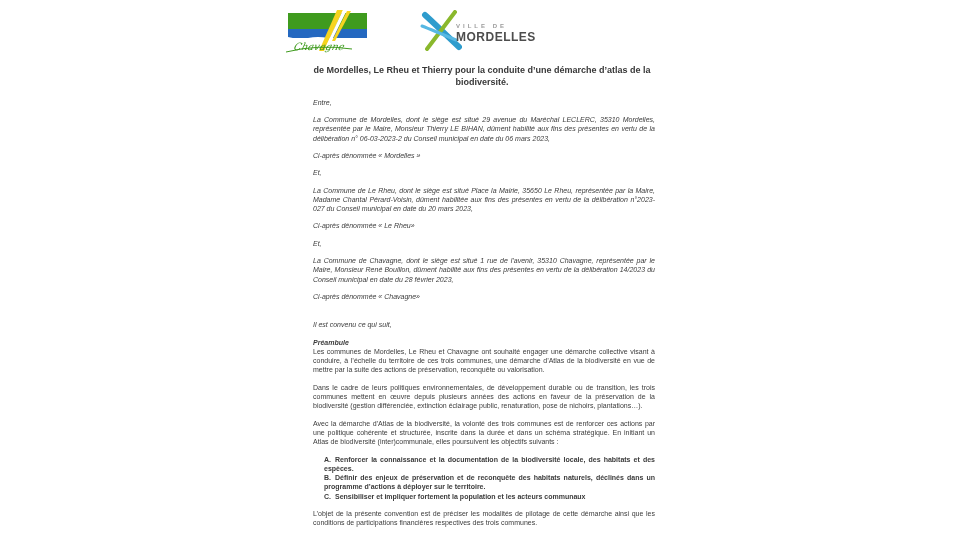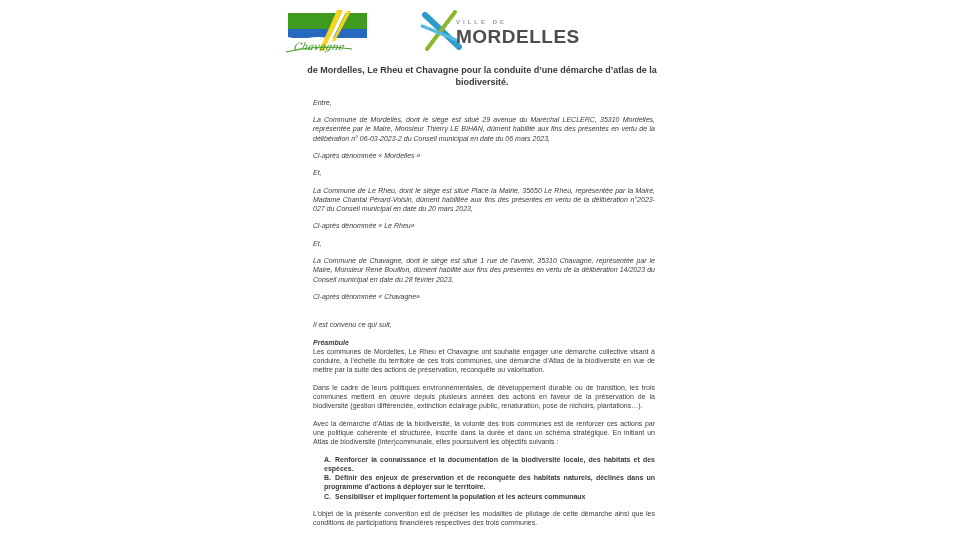--- a/index.html
+++ b/index.html
@@ -7,21 +7,21 @@
   body { font-family:"Liberation Sans", sans-serif; color:#3b3b3b; }
   .page { position:relative; width:960px; height:539px; background:#fff; overflow:hidden; }
   .doc  { position:absolute; left:284px; top:8px; width:396px; }
 
   
   .logos { position:relative; height:50px; width:100%; }
   .logo-chavagne { position:absolute; left:0; top:2px; }
   .logo-mordelles { position:absolute; left:136px; top:2px; display:flex; align-items:center; }
   .logo-mordelles .mtxt { margin-left:-6px; display:flex; flex-direction:column; }
   .mtxt .ville { font-size:6px; letter-spacing:3px; color:#9b9b9b; font-weight:bold; }
-  .mtxt .mord  { font-size:19px; letter-spacing:0.5px; color:#4d4d4d; font-weight:bold; margin-top:1px; }
+  .mtxt .mord  { font-size:12px; letter-spacing:0.5px; color:#4d4d4d; font-weight:bold; margin-top:1px; }
   .logo-lerheu { position:absolute; right:4px; top:0; }
 
   
   .title { margin-top:6px; text-align:center; font-weight:bold; font-size:9px; line-height:12.4px; color:#383838; }
   .uline { text-decoration-color:#8097b1; text-decoration-thickness:1px; text-underline-offset:1px;margin-top:48px; }
 
   
   .textcol { margin:9px 25px 0 29px; font-size:7px; line-height:9.3px; }
   .textcol p { margin-bottom:8px; text-align:justify; }
   .italic { font-style:italic; }
@@ -63,21 +63,21 @@
         </span>
         <span class="mtxt">
           <span class="ville">VILLE DE</span>
           <span class="mord">MORDELLES</span>
         </span>
       </div>
 
     </div>
 
     <div class="title">
-      <div><span class="uline">de</span><span> Mordelles, Le Rheu et Chavagne pour la conduite d’une démarche d’atlas de la</span></div>
+      <div><span class="uline">de</span><span> Mordelles, Le Rheu et Thierry pour la conduite d’une démarche d’atlas de la</span></div>
       <div>biodiversité.</div>
     </div>
 
     <div class="textcol">
 
       <div class="italic">
         <p>Entre,</p>
         <p>La Commune de Mordelles, dont le siège est situé 29 avenue du Maréchal LECLERC, 35310 Mordelles, représentée par le Maire, Monsieur Thierry LE BIHAN, dûment habilité aux fins des présentes en vertu de la délibération n° 06-03-2023-2 du Conseil municipal en date du 06 mars 2023,</p>
         <p>Ci-après dénommée « Mordelles »</p>
         <p>Et,</p>

